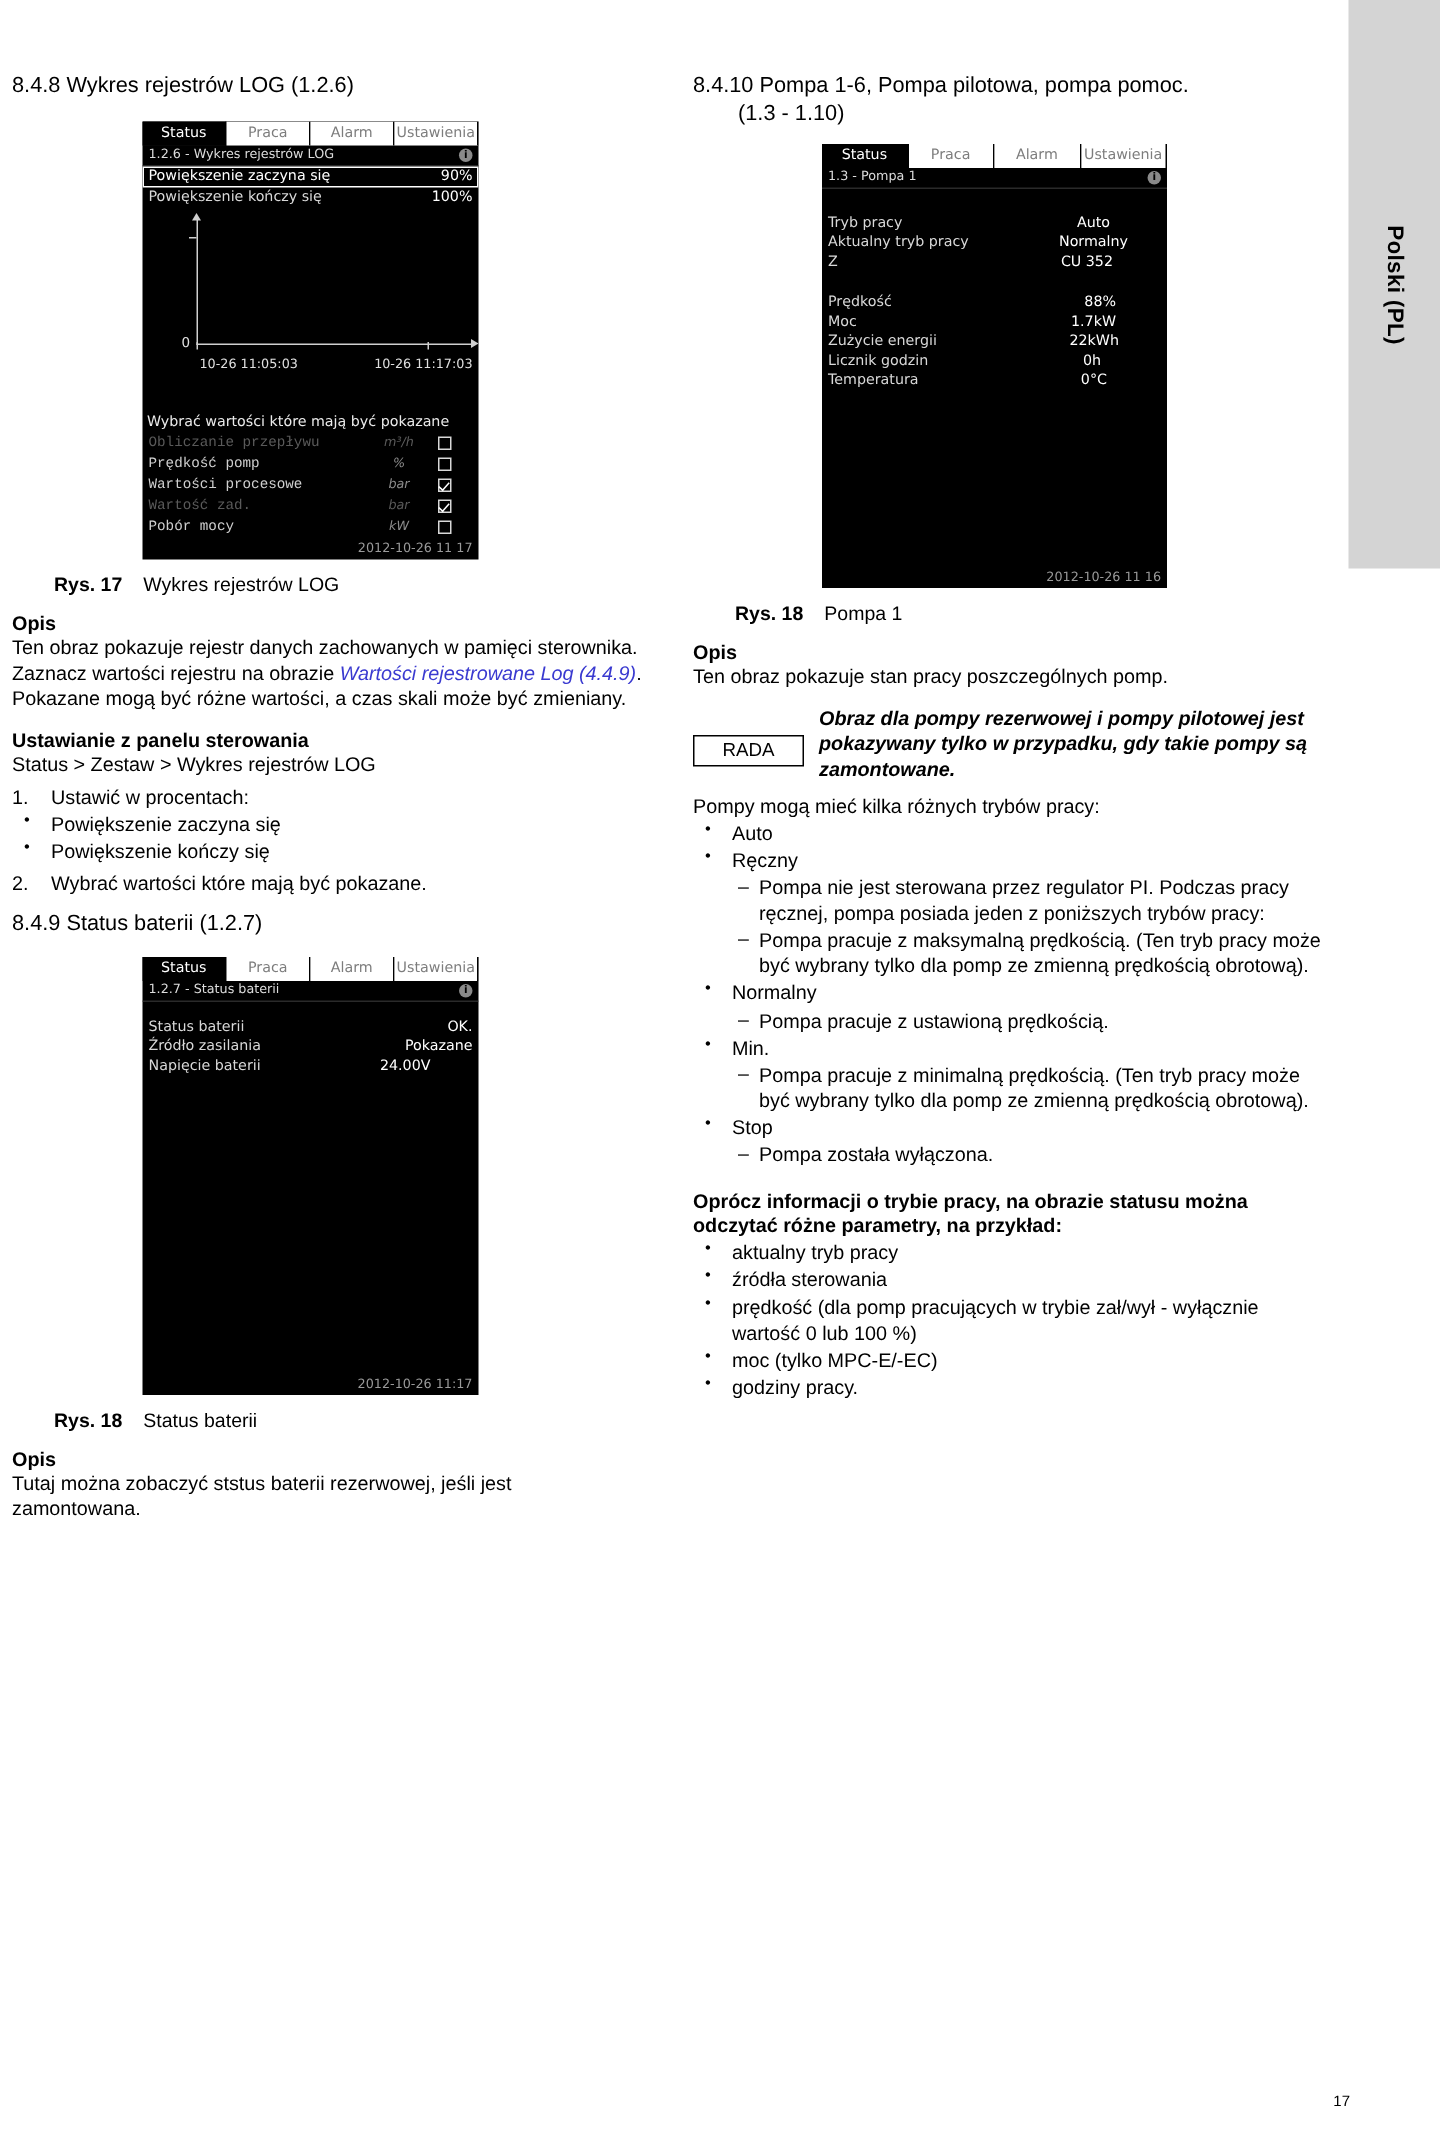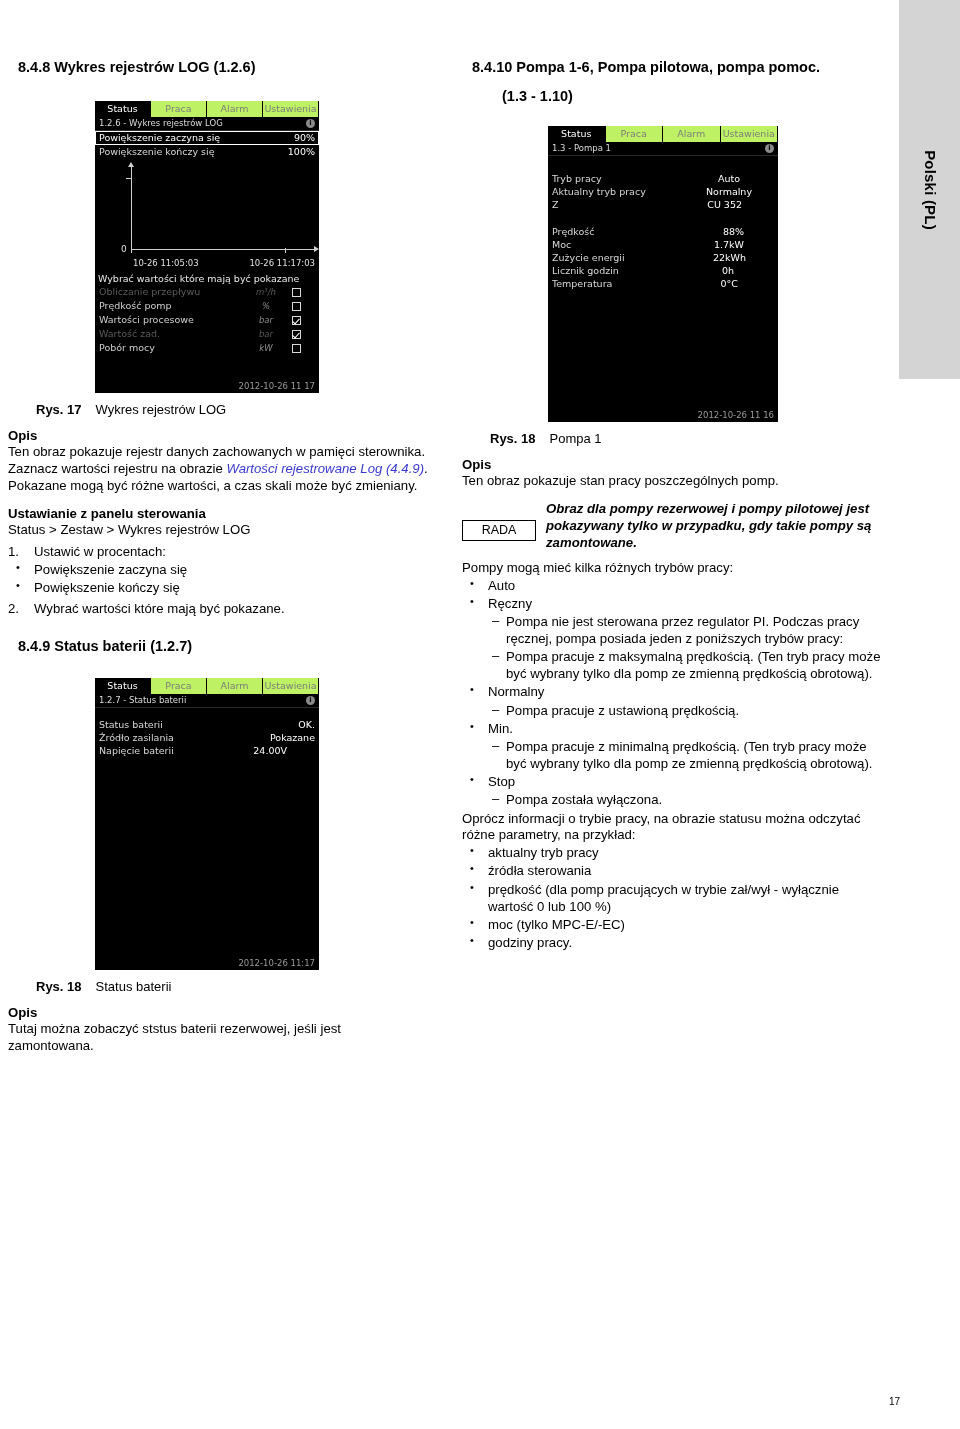--- a/index.html
+++ b/index.html
@@ -42,23 +42,23 @@
     position: absolute;
     top: 0;
     width: 420px;
   }
   .col-left { left: 8px; }
   .col-right { left: 462px; }
 
   
   .sec-head {
     font-size: 14.5px;
-    font-weight: bold;
+    font-weight: normal;
     line-height: 1.32;
-    margin: 10px;
+    margin: 0;
   }
   .sec-head.indent2 { padding-left: 30px; }
 
   
   .lcd {
     background: #000000;
     color: #e9e9e9;
     font-family: "DejaVu Sans", sans-serif;
     position: relative;
     box-sizing: border-box;
@@ -69,21 +69,21 @@
     height: 16px;
     align-items: stretch;
     background: #1b1b1b;
   }
   .lcd-tab {
     flex: 1;
     font-size: 9.5px;
     color: #7d7d7d;
     text-align: center;
     line-height: 16px;
-    background: #bef264;
+    background: #ffffff;
     border-right: 1px solid #000;
   }
   .lcd-tab.active {
     color: #ffffff;
     background: #000000;
   }
   .lcd-title {
     height: 13px;
     font-size: 8.5px;
     line-height: 13px;
@@ -187,31 +187,32 @@
     position: absolute;
     bottom: 4px;
     font-size: 8.5px;
     color: #e0e0e0;
     white-space: nowrap;
   }
   .lcd-sub {
     font-size: 9.5px;
     padding: 1px 3px 1px 3px;
     color: #eaeaea;
+    margin-top: 23px;
   }
   .cb-row {
     display: flex;
     align-items: center;
     font-size: 9.5px;
     padding: 0 4px;
     line-height: 14px;
     color: #cfcfcf;
   }
   .cb-row.dim, .cb-row.dim .unit { color: #5a5a5a; }
-  .cb-row .nm { flex: 1; }
+  .cb-row .nm { flex: 1; font-family: Liberation Mono, monospace; }
   .cb-row .unit { width: 32px; text-align: center; color: #8c8c8c; font-size: 8.5px; font-style: italic;}
   .cb {
     width: 9px; height: 9px;
     border: 1px solid #d8d8d8;
     margin-left: 10px;
     margin-right: 14px;
     position: relative;
     box-sizing: border-box;
   }
   .cb.checked::after {
@@ -531,21 +532,21 @@
     <li class="lvl2">Pompa nie jest sterowana przez regulator PI. Podczas pracy ręcznej, pompa posiada jeden z poniższych trybów pracy:</li>
     <li class="lvl2">Pompa pracuje z maksymalną prędkością. (Ten tryb pracy może być wybrany tylko dla pomp ze zmienną prędkością obrotową).</li>
     <li>Normalny</li>
     <li class="lvl2">Pompa pracuje z ustawioną prędkością.</li>
     <li>Min.</li>
     <li class="lvl2">Pompa pracuje z minimalną prędkością. (Ten tryb pracy może być wybrany tylko dla pomp ze zmienną prędkością obrotową).</li>
     <li>Stop</li>
     <li class="lvl2">Pompa została wyłączona.</li>
   </ul>
 
-  <p class="body" style="margin-top:2px;">Oprócz informacji o trybie pracy, na obrazie statusu można odczytać różne parametry, na przykład:</p>
+  <p class="body" style="margin-top:14px;font-weight:bold;">Oprócz informacji o trybie pracy, na obrazie statusu można odczytać różne parametry, na przykład:</p>
 
   <ul class="bul">
     <li>aktualny tryb pracy</li>
     <li>źródła sterowania</li>
     <li>prędkość (dla pomp pracujących w trybie zał/wył - wyłącznie wartość 0 lub 100 %)</li>
     <li>moc (tylko MPC-E/-EC)</li>
     <li>godziny pracy.</li>
   </ul>
 
 </div>

